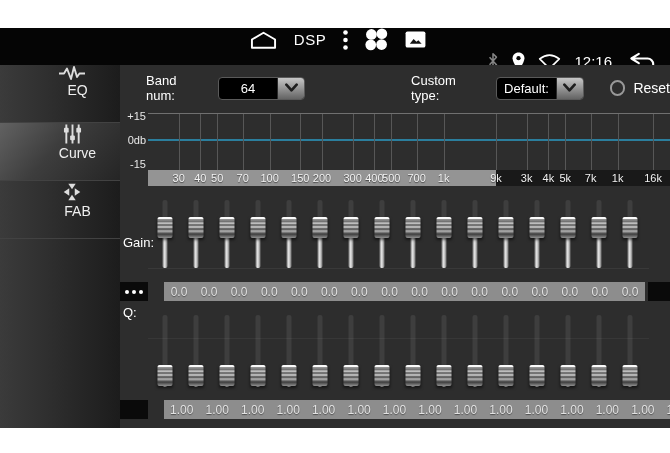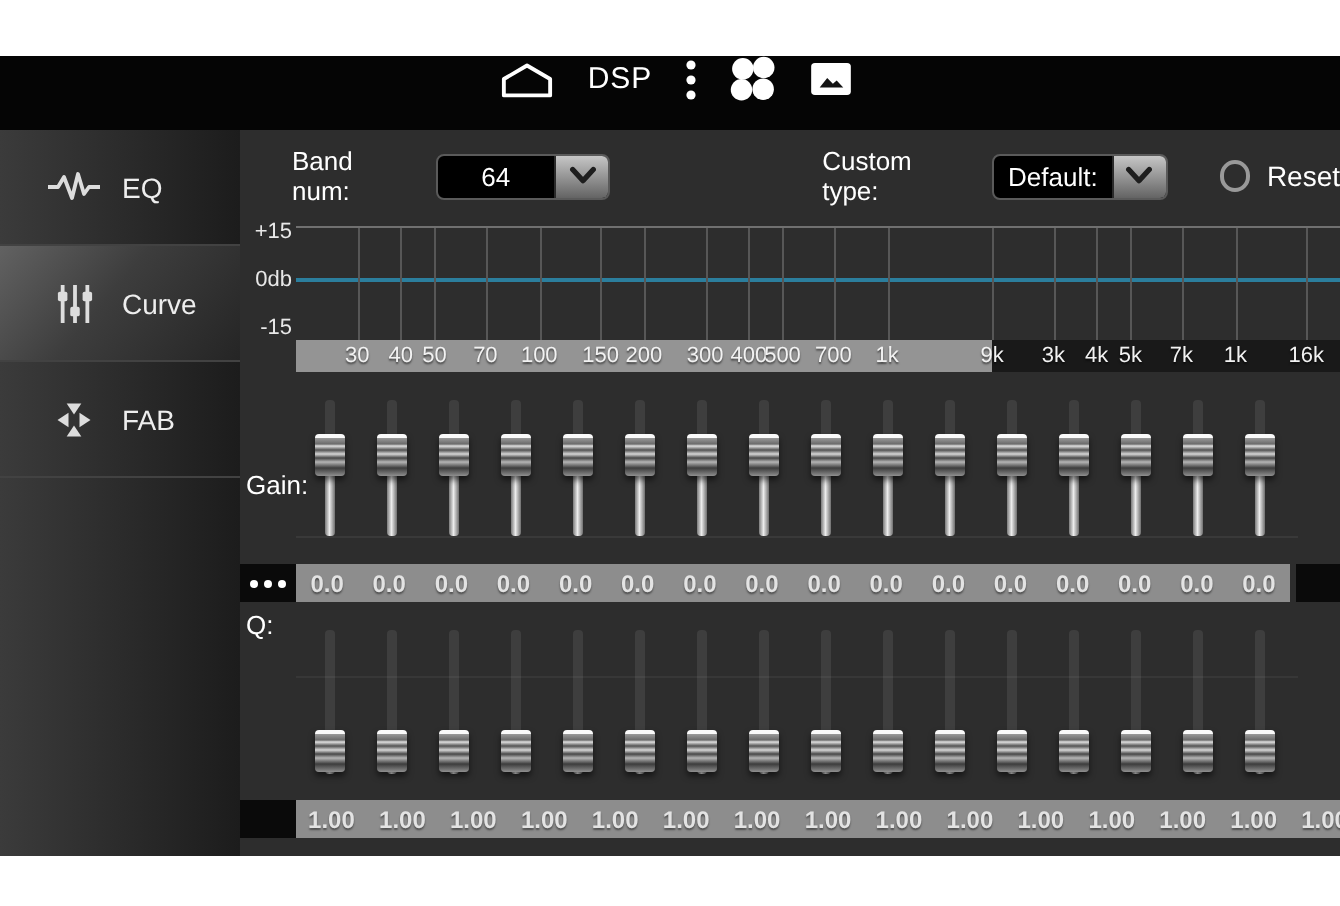--- a/index.html
+++ b/index.html
@@ -16,21 +16,21 @@
   .sb-right{margin-left:auto;display:flex;align-items:center;gap:13px;}
   .sb-title{font-size:15px;letter-spacing:.5px;}
   .sb-time{font-size:15px;}
   .sb-ic{display:flex;align-items:center;justify-content:center;}
   .sb-ic svg{display:block;}
 
   
   .content{display:flex;height:363px;}
   .sidebar{width:120px;background:linear-gradient(to right,#3b3b3b,#1c1c1c);box-sizing:border-box;}
   .side-item{height:58px;display:flex;align-items:center;padding-left:24px;
-    border-bottom:1px solid #424242;box-sizing:border-box;}
+    border-bottom:1px solid #424242;box-sizing:border-box;flex-direction:column;}
   .side-item.selected{background:linear-gradient(130deg,#6e6e6e -15%,#3d3d3d 45%,#252525 100%);}
   .side-icon{width:26px;display:flex;justify-content:center;}
   .side-icon svg{display:block;}
   .side-label{color:#eee;font-size:14px;margin-left:11px;}
 
   .main{flex:1;position:relative;background:#2d2d2d;color:#fff;overflow:hidden;}
 
   
   .controls{position:absolute;left:0;top:11px;right:0;height:24px;display:flex;align-items:center;font-size:13px;}
   .lbl-band{margin-left:26px;}
@@ -74,21 +74,21 @@
     background:linear-gradient(to bottom,#fafafa 0,#fafafa 2px,#9a9a9a 2px,#6b6b6b 5px,#e0e0e0 6px,
       #525252 8px,#d6d6d6 10px,#474747 12px,#b5b5b5 14px,#3c3c3c 17px,#8f8f8f 21px);}
   #gain-faders::after{content:"";position:absolute;left:-2px;right:-4px;bottom:11px;height:1px;background:rgba(255,255,255,.06);}
   #q-faders::after{content:"";position:absolute;left:-2px;right:-4px;top:31%;height:1px;background:rgba(255,255,255,.05);}
 
   .value-row{position:absolute;left:0;right:0;height:19px;display:flex;}
   #gain-values{top:217px;}
   #q-values{top:335px;}
   .more-box{width:28px;background:#0a0a0a;display:flex;align-items:center;justify-content:center;gap:3px;flex:0 0 auto;}
   .more-box .dot{width:4px;height:4px;border-radius:50%;background:#fff;}
-  .strip{background:#8d8d8d;display:flex;margin-left:0;font-weight:bold;}
+  .strip{background:#8d8d8d;display:flex;margin-left:16px;}
   #gain-values .strip{flex:1;margin-right:3px;}
   #q-values .strip{width:532px;flex:0 0 auto;margin-right:2px;}
   .end-box{background:#0a0a0a;flex:0 0 auto;display:flex;align-items:center;justify-content:center;gap:3px;}
   #gain-values .end-box{width:22px;}
   #q-values .end-box{flex:1;}
   .vcell{flex:1;display:flex;align-items:center;justify-content:center;font-size:12px;color:#e3e3e3;
     text-shadow:0 1px 1px rgba(0,0,0,.45);}
 </style>
 </head>
 <body>
@@ -114,20 +114,44 @@
             <circle cx="6.7" cy="6.7" r="5.6" fill="#fff"></circle>
             <circle cx="17.6" cy="6" r="5.6" fill="#fff"></circle>
             <circle cx="6" cy="17.6" r="5.6" fill="#fff"></circle>
             <circle cx="17.3" cy="17.3" r="5.6" fill="#fff"></circle>
           </svg>
         </span>
       <span class="sb-ic">
           <svg width="21" height="17" viewBox="0 0 22 18">
             <rect x="0.5" y="0.5" width="21" height="17" rx="2" fill="#fff"></rect>
             <path d="M5 13.5 L9 8.5 L12 11.5 L14 9.8 L17.5 13.5 Z" fill="#141414"></path>
+          </svg>
+        </span>
+    </div>
+    <div class="sb-right">
+      <span class="sb-ic">
+          <svg width="12" height="18" viewBox="0 0 14 20">
+            <path d="M3 5.5 L11 14.5 L7 18.5 V1.5 L11 5.5 L3 14.5" fill="none" stroke="#858585" stroke-width="1.8" stroke-linejoin="round"></path>
+          </svg>
+        </span>
+      <span class="sb-ic">
+          <svg width="13" height="19" viewBox="0 0 14 20">
+            <path d="M7 .2 C3.2 .2 .6 3 .6 6.4 C.6 10.8 7 19.6 7 19.6 C7 19.6 13.4 10.8 13.4 6.4 C13.4 3 10.8 .2 7 .2 Z" fill="#fff"></path>
+            <circle cx="7" cy="6.4" r="2.3" fill="#0a0a0a"></circle>
+          </svg>
+        </span>
+      <span class="sb-ic">
+          <svg width="23" height="17" viewBox="0 0 24 18">
+            <path d="M1.6 6.2 Q12 -1.8 22.4 6.2 L12 16.6 Z" fill="none" stroke="#fff" stroke-width="1.7" stroke-linejoin="round"></path>
+          </svg>
+        </span>
+      <span class="sb-time">12:16</span>
+      <span class="sb-ic">
+          <svg width="31" height="20" viewBox="0 0 34 24">
+            <path d="M15 3.5 L6 9 L15 14.5 M6 9 H25.5 A6.8 6.8 0 0 1 25.5 22.6 H12" fill="none" stroke="#fff" stroke-width="2.5" stroke-linejoin="round" stroke-linecap="round"></path>
           </svg>
         </span>
     </div>
   </div>
 
   <div class="content">
     <div class="sidebar">
         <div class="side-item">
           <span class="side-icon">
             <svg width="26" height="17" viewBox="0 0 26 17">

